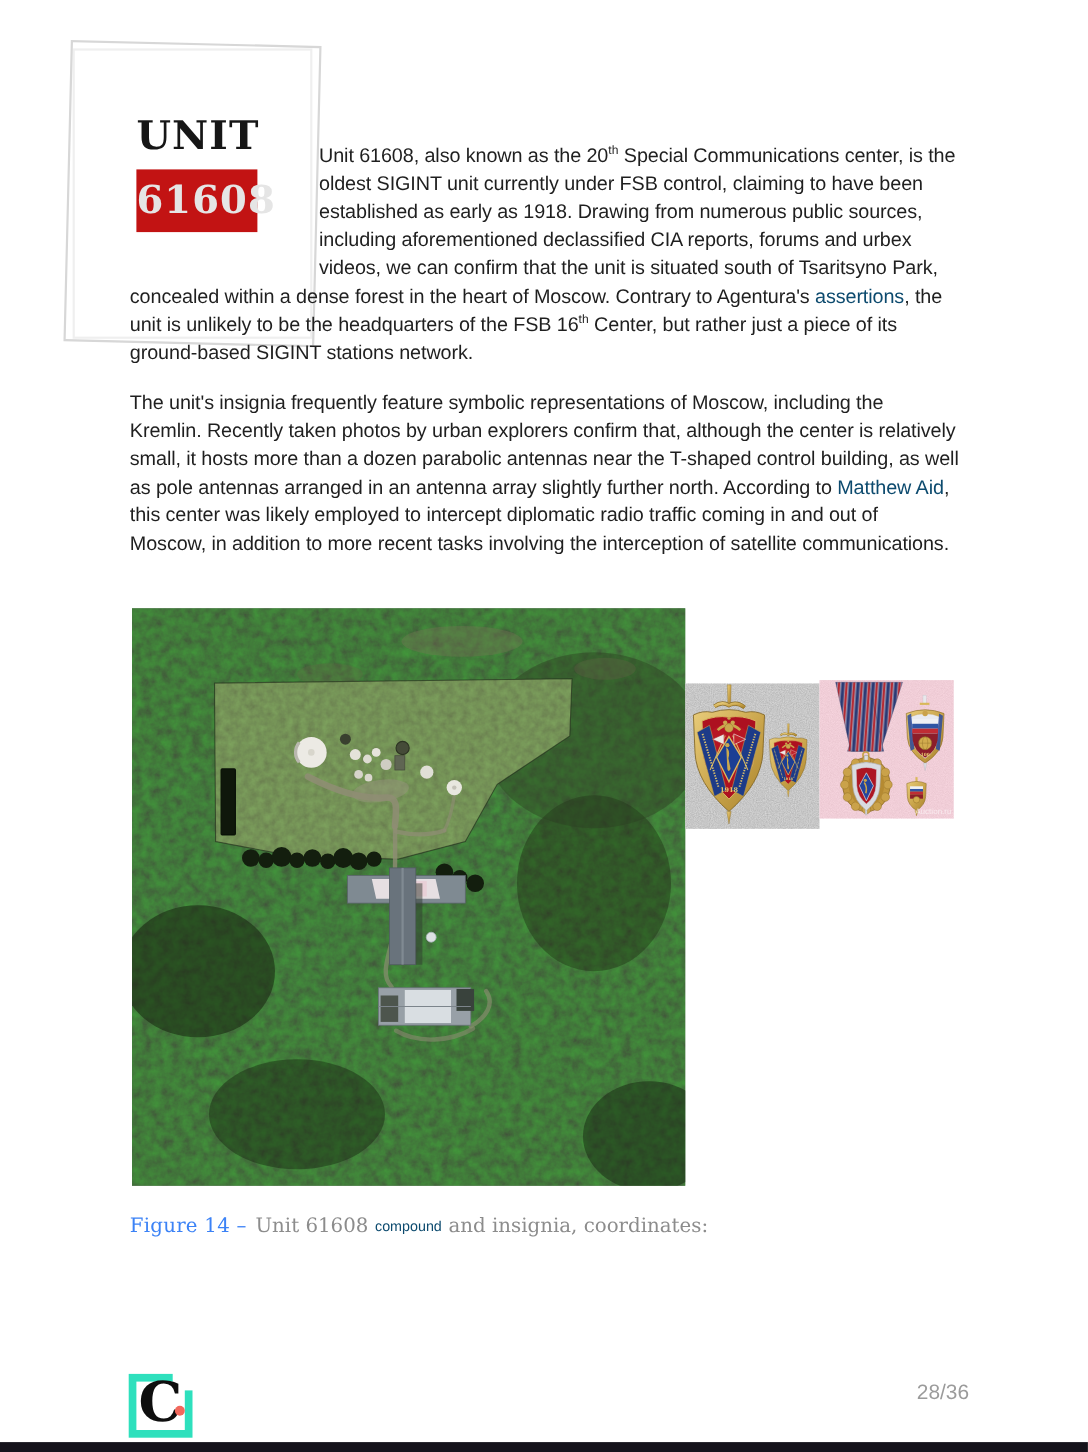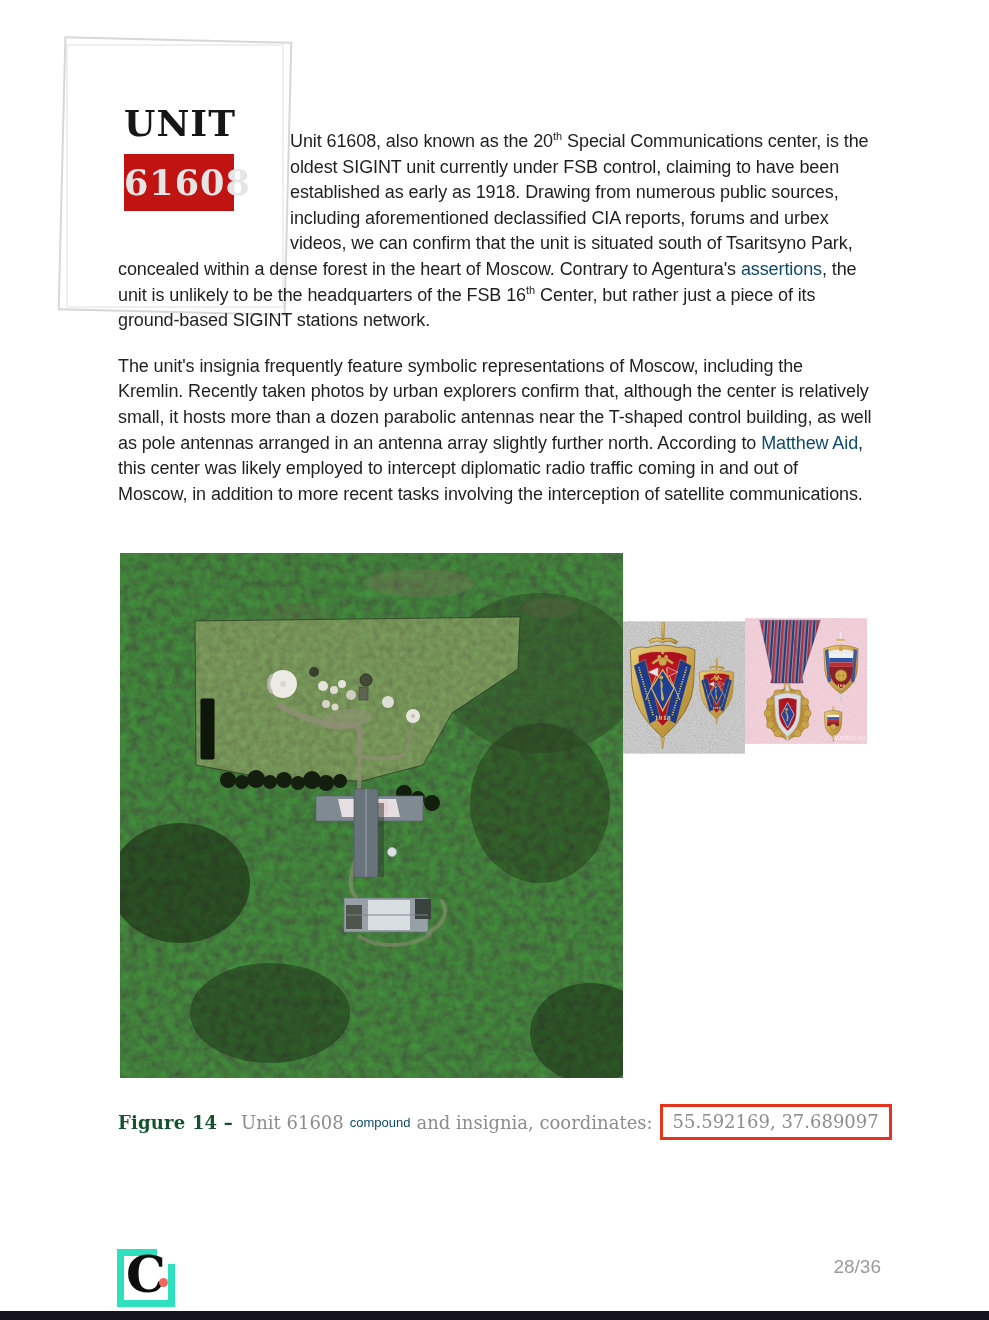--- a/index.html
+++ b/index.html
@@ -22,21 +22,21 @@
   .spacer{float:left;width:172px;height:104px;}
   sup{font-size:11px;line-height:0;vertical-align:super;letter-spacing:0;}
   .link{color:#0c4a6e;text-decoration:none;cursor:pointer;}
 
   .figure{position:absolute;left:120px;top:553px;width:752px;height:525px;display:flex;z-index:1;}
   .figure svg{display:block;}
   .figure-right{width:244px;display:flex;flex-direction:row;}
 
   .caption{position:absolute;left:118px;top:1104px;display:flex;align-items:center;z-index:2;
     font-family:"DejaVu Serif",serif;font-size:18px;color:#8c8c8c;white-space:nowrap;}
-  .cap-label{font-weight:bold;color:#14532d;margin-right:8px;letter-spacing:0.2px;}
+  .cap-label{font-weight:normal;color:#3b82f6;margin-right:8px;letter-spacing:0.2px;}
   .cap-text{margin-right:6px;}
   .cap-link{font-family:"Liberation Sans",sans-serif;font-size:13px;margin-right:6px;}
   .coord-box{border:3px solid #e6341c;padding:4px 10px 5px;margin-left:1px;color:#8c8c8c;}
 
   .footer-logo{position:absolute;left:117px;top:1246px;width:64px;height:64px;z-index:2;}
   .fl-teal{position:absolute;left:0;top:3px;width:58px;height:58px;box-sizing:border-box;border:7px solid #2ee0bd;}
   .fl-white{position:absolute;left:40px;top:-4px;width:22px;height:22px;background:#fff;}
   .fl-c{position:absolute;left:9px;top:-1px;font-family:"DejaVu Serif",serif;font-weight:bold;font-size:50px;color:#0e0e0e;}
   .fl-dot{position:absolute;left:42px;top:32px;width:9px;height:9px;border-radius:50%;background:#f2685c;}
 
@@ -275,21 +275,20 @@
         <text x="245" y="248" text-anchor="end" font-family="Liberation Sans, sans-serif" font-size="15" fill="#ffffff" fill-opacity="0.6">Auction.ru</text>
       </svg>
     </div>
   </div>
 
   <div class="caption">
     <span class="cap-label">Figure 14 –</span>
     <span class="cap-text">Unit 61608</span>
     <a class="link cap-link">compound</a>
     <span class="cap-text">and insignia, coordinates:</span>
-    <span class="coord-box">55.592169, 37.689097</span>
   </div>
 
   <div class="footer-logo">
     <div class="fl-teal"></div>
     <div class="fl-white"></div>
     <div class="fl-c">C</div>
     <div class="fl-dot"></div>
   </div>
 
   <div class="page-num">28/36</div>

